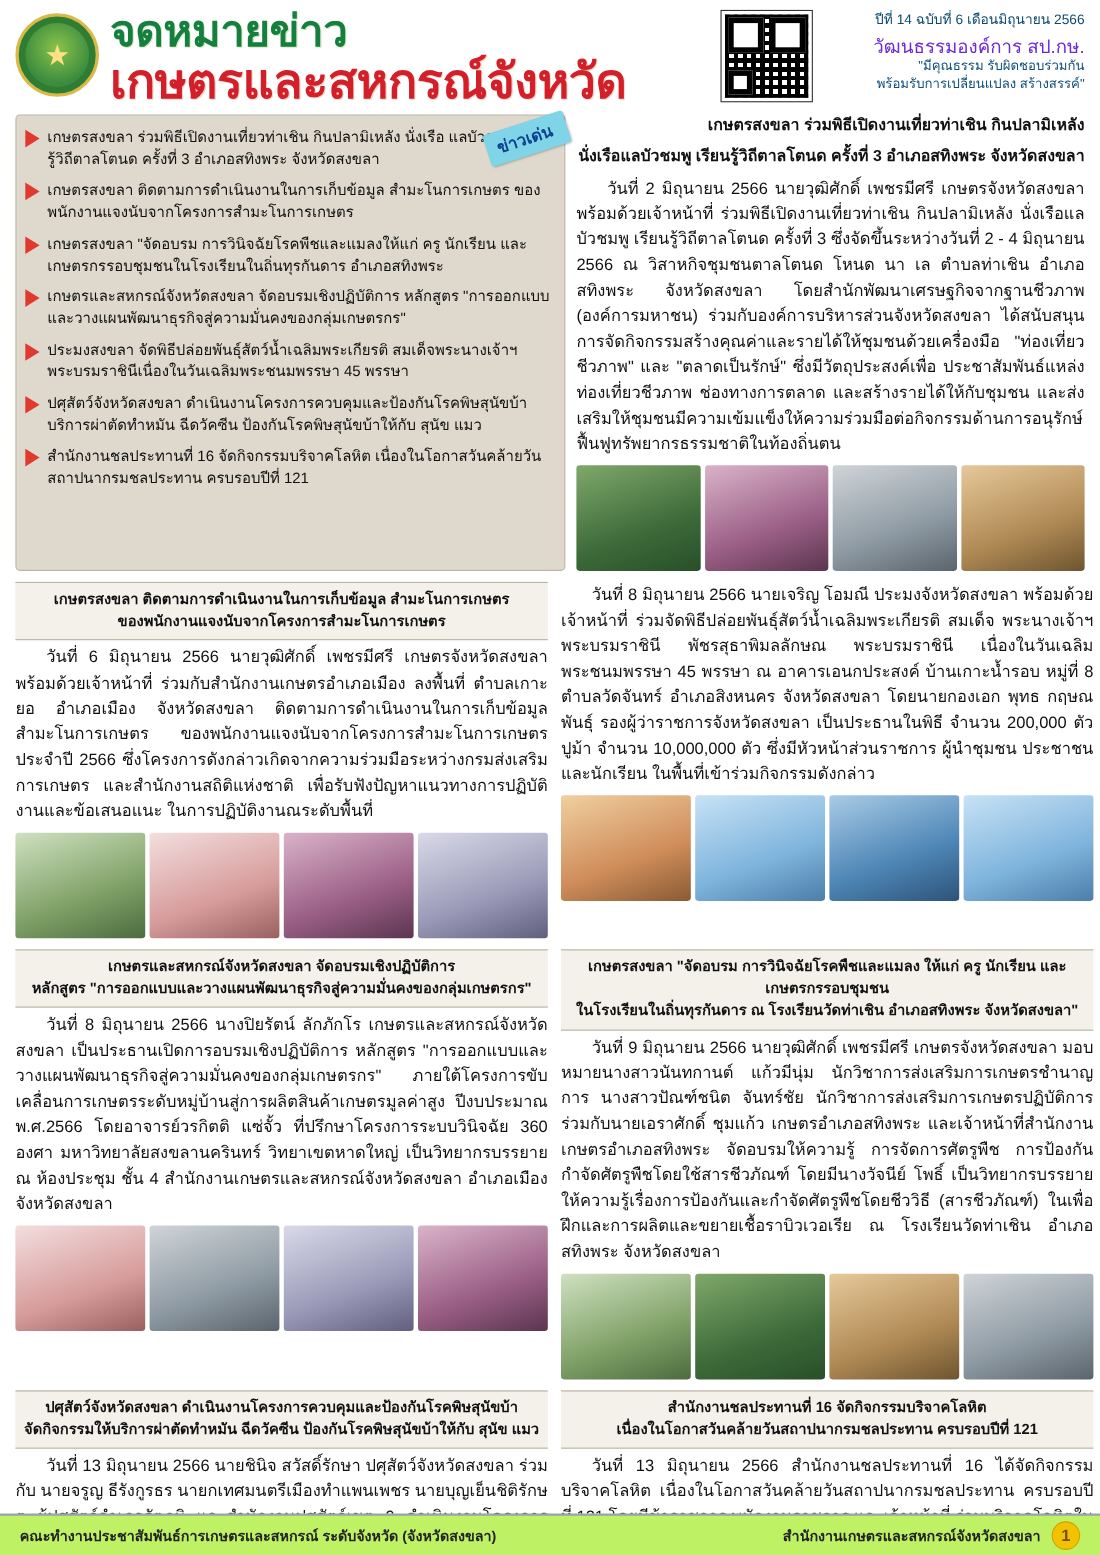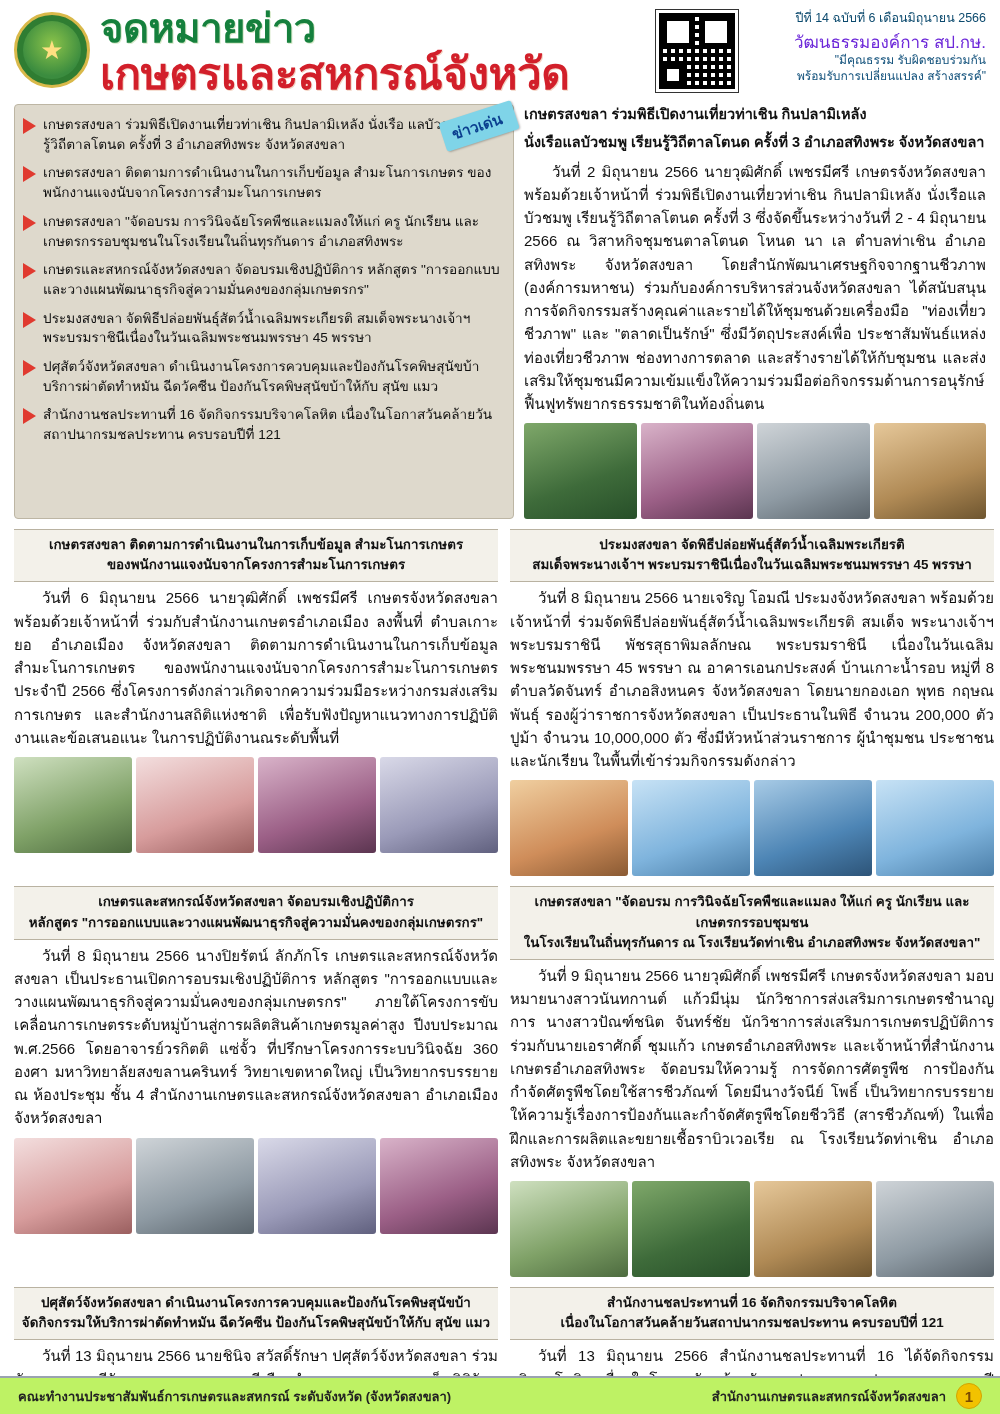--- a/index.html
+++ b/index.html
@@ -89,21 +89,21 @@
   .tri {
     width:0;height:0;border-left:13px solid #e03a2f;
     border-top:8px solid transparent;border-bottom:8px solid transparent;
     margin:3px 7px 0 0; flex:0 0 auto;
   }
   .bullet-text { font-size:13.6px; line-height:1.45; color:#111; }
 
   
   .lead { flex:1 1 auto; }
   .lead-title {
-    text-align:left; font-weight:bold; font-size:14.5px;
+    text-align:right; font-weight:bold; font-size:14.5px;
     line-height:1.5; color:#111; margin-bottom:6px;
   }
   .para { font-size:15px; line-height:1.55; text-indent:28px; text-align:justify; color:#111; }
 
   
   .photos { display:flex; gap:4px; margin:8px 0 0 0; }
   .photo { height:96px; border-radius:3px; flex:1 1 0; background-size:cover; background-position:center; }
   .ph-a { background:linear-gradient(160deg,#7fa86a,#3e6b3a 60%,#274f29); }
   .ph-b { background:linear-gradient(160deg,#d9b3c9,#9b5f86 60%,#5b3550); }
   .ph-c { background:linear-gradient(160deg,#cfd4d8,#8e9aa3 60%,#5a646c); }
@@ -222,24 +222,20 @@
       </div>
       <div class="para">วันที่ 6 มิถุนายน 2566 นายวุฒิศักดิ์ เพชรมีศรี เกษตรจังหวัดสงขลา พร้อมด้วยเจ้าหน้าที่ ร่วมกับสำนักงานเกษตรอำเภอเมือง ลงพื้นที่ ตำบลเกาะยอ อำเภอเมือง จังหวัดสงขลา ติดตามการดำเนินงานในการเก็บข้อมูลสำมะโนการเกษตร ของพนักงานแจงนับจากโครงการสำมะโนการเกษตร ประจำปี 2566 ซึ่งโครงการดังกล่าวเกิดจากความร่วมมือระหว่างกรมส่งเสริมการเกษตร และสำนักงานสถิติแห่งชาติ เพื่อรับฟังปัญหาแนวทางการปฏิบัติงานและข้อเสนอแนะ ในการปฏิบัติงานณระดับพื้นที่</div>
       <div class="photos">
         <div class="photo ph-h"></div>
         <div class="photo ph-i"></div>
         <div class="photo ph-b"></div>
         <div class="photo ph-j"></div>
       </div>
     </div>
     <div class="col">
-      <div class="art-head">
-        <div>ประมงสงขลา จัดพิธีปล่อยพันธุ์สัตว์น้ำเฉลิมพระเกียรติ</div>
-        <div>สมเด็จพระนางเจ้าฯ พระบรมราชินีเนื่องในวันเฉลิมพระชนมพรรษา 45 พรรษา</div>
-      </div>
       <div class="para">วันที่ 8 มิถุนายน 2566 นายเจริญ โอมณี ประมงจังหวัดสงขลา พร้อมด้วยเจ้าหน้าที่ ร่วมจัดพิธีปล่อยพันธุ์สัตว์น้ำเฉลิมพระเกียรติ สมเด็จ พระนางเจ้าฯ พระบรมราชินี พัชรสุธาพิมลลักษณ พระบรมราชินี เนื่องในวันเฉลิมพระชนมพรรษา 45 พรรษา ณ อาคารเอนกประสงค์ บ้านเกาะน้ำรอบ หมู่ที่ 8 ตำบลวัดจันทร์ อำเภอสิงหนคร จังหวัดสงขลา โดยนายกองเอก พุทธ กฤษณพันธุ์ รองผู้ว่าราชการจังหวัดสงขลา เป็นประธานในพิธี จำนวน 200,000 ตัว ปูม้า จำนวน 10,000,000 ตัว ซึ่งมีหัวหน้าส่วนราชการ ผู้นำชุมชน ประชาชน และนักเรียน ในพื้นที่เข้าร่วมกิจกรรมดังกล่าว</div>
       <div class="photos">
         <div class="photo ph-f"></div>
         <div class="photo ph-g"></div>
         <div class="photo ph-e"></div>
         <div class="photo ph-g"></div>
       </div>
     </div>
   </div>
 

